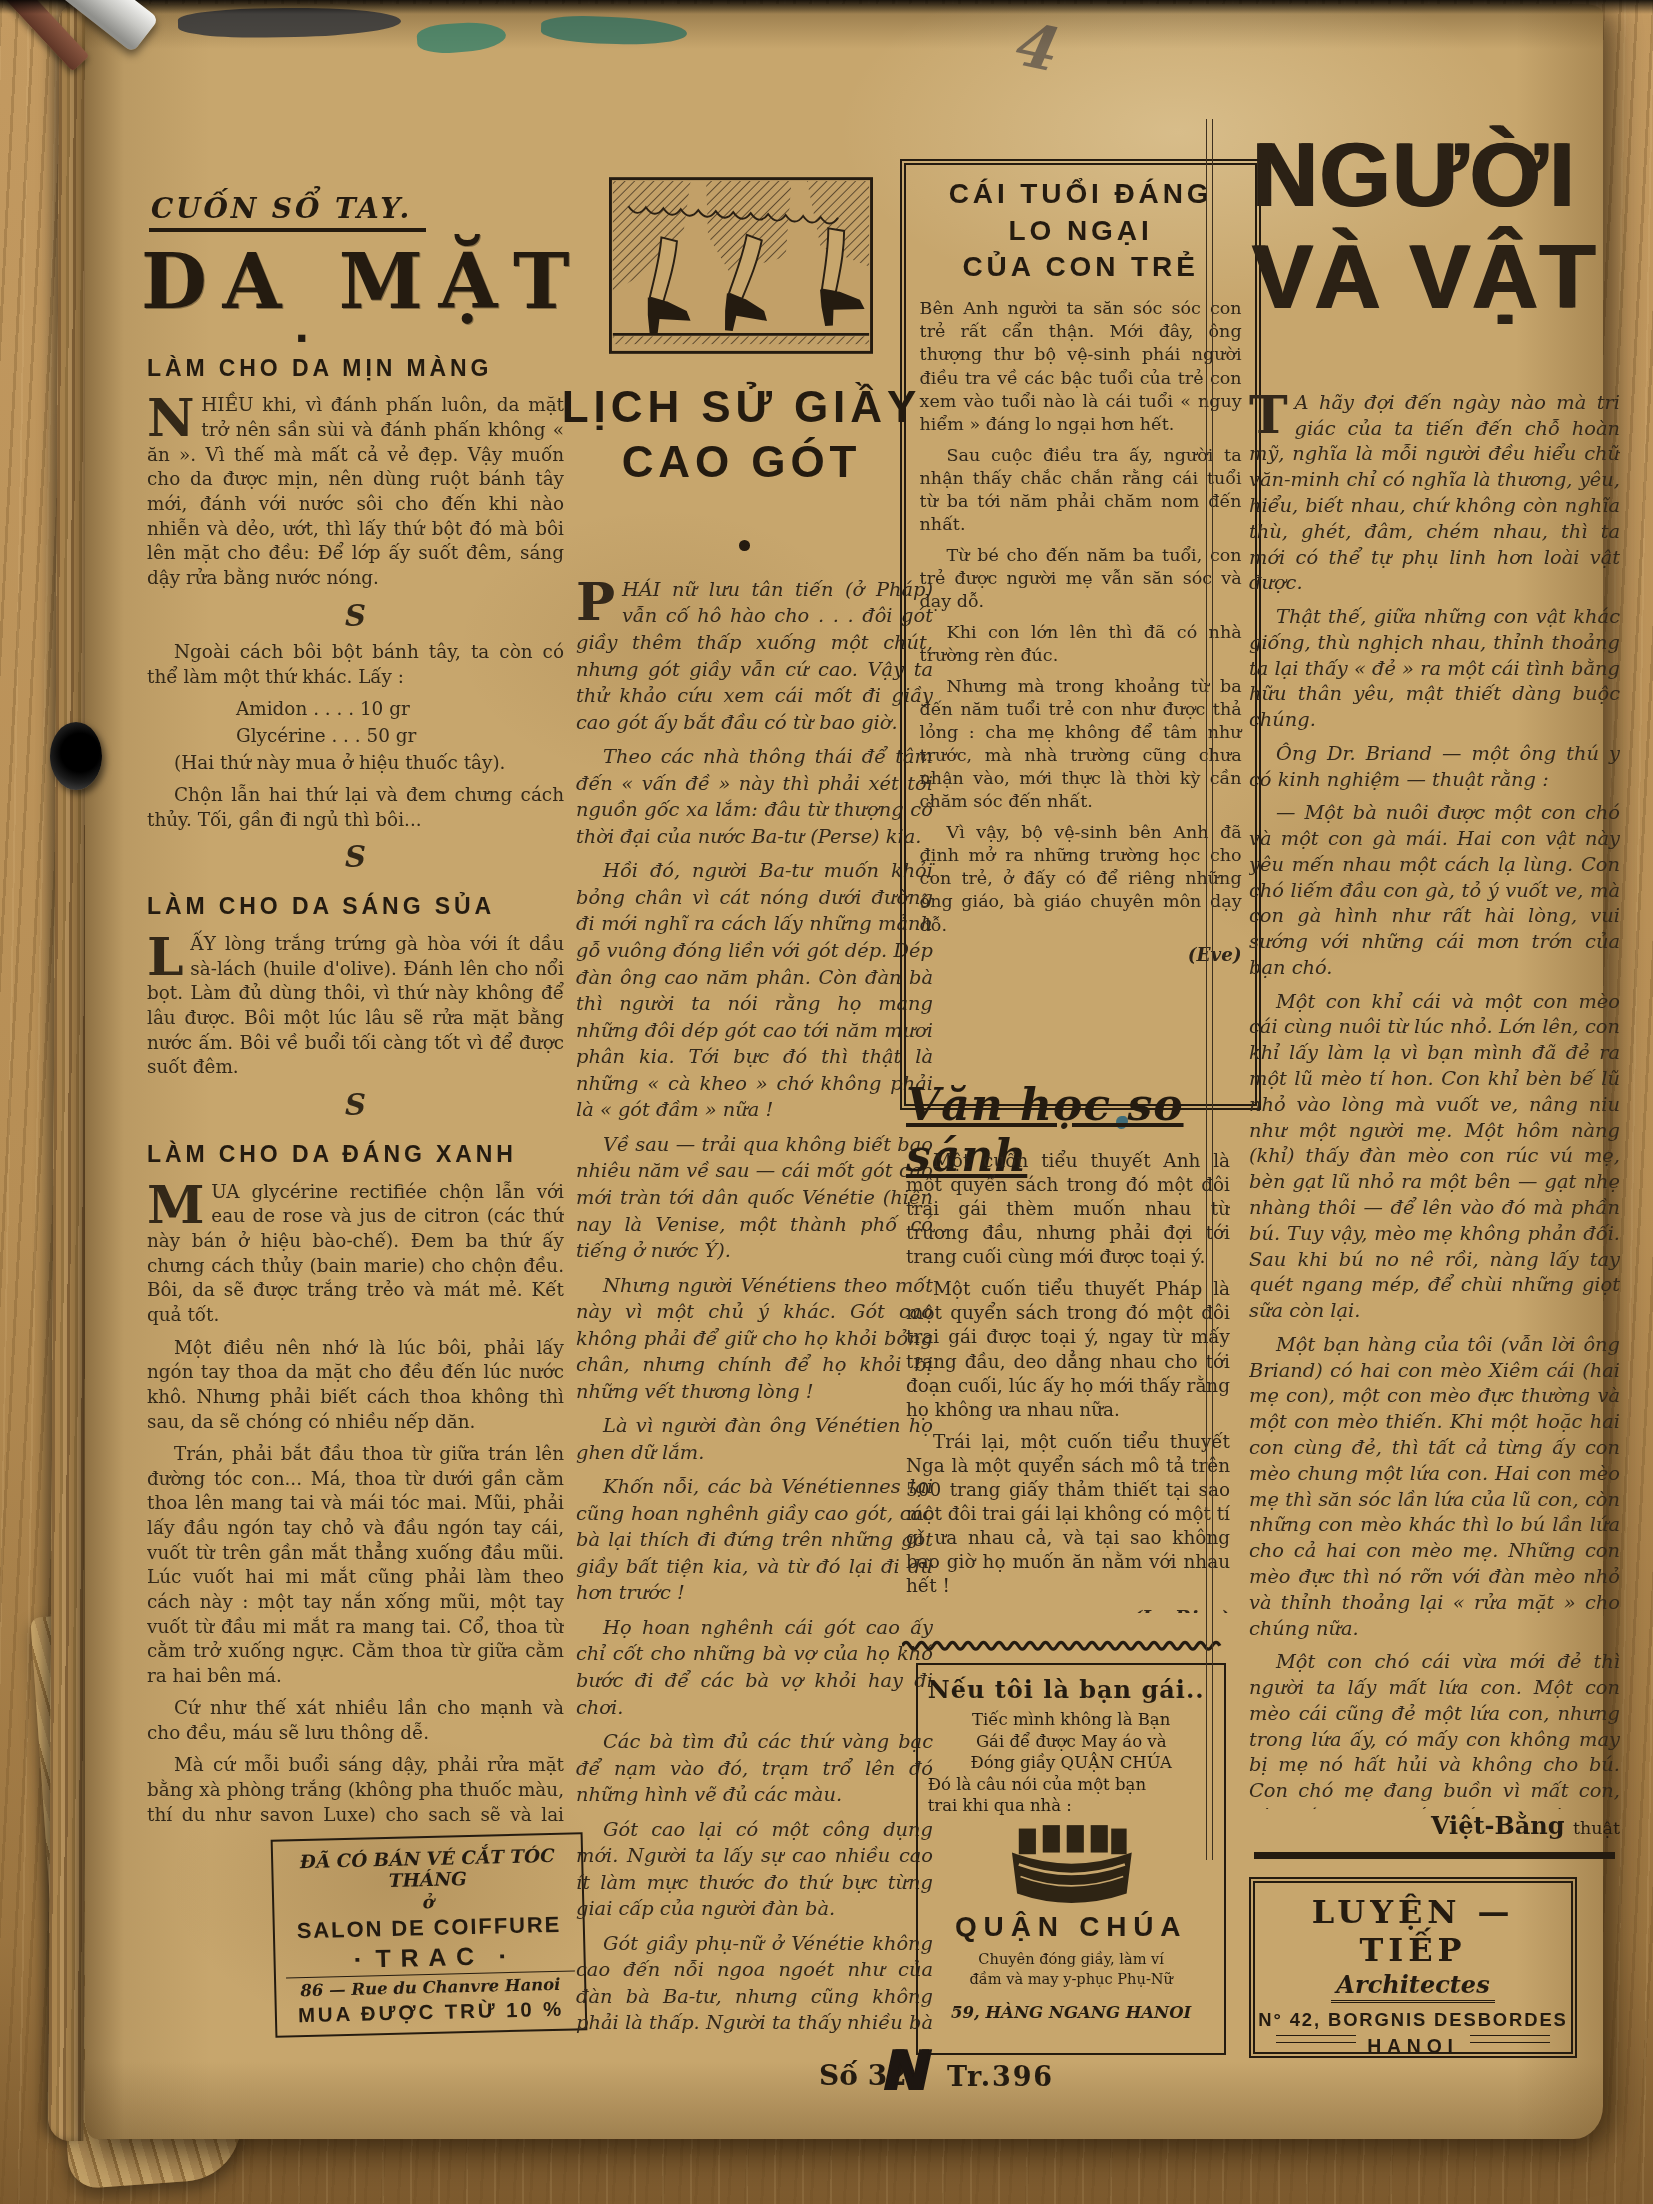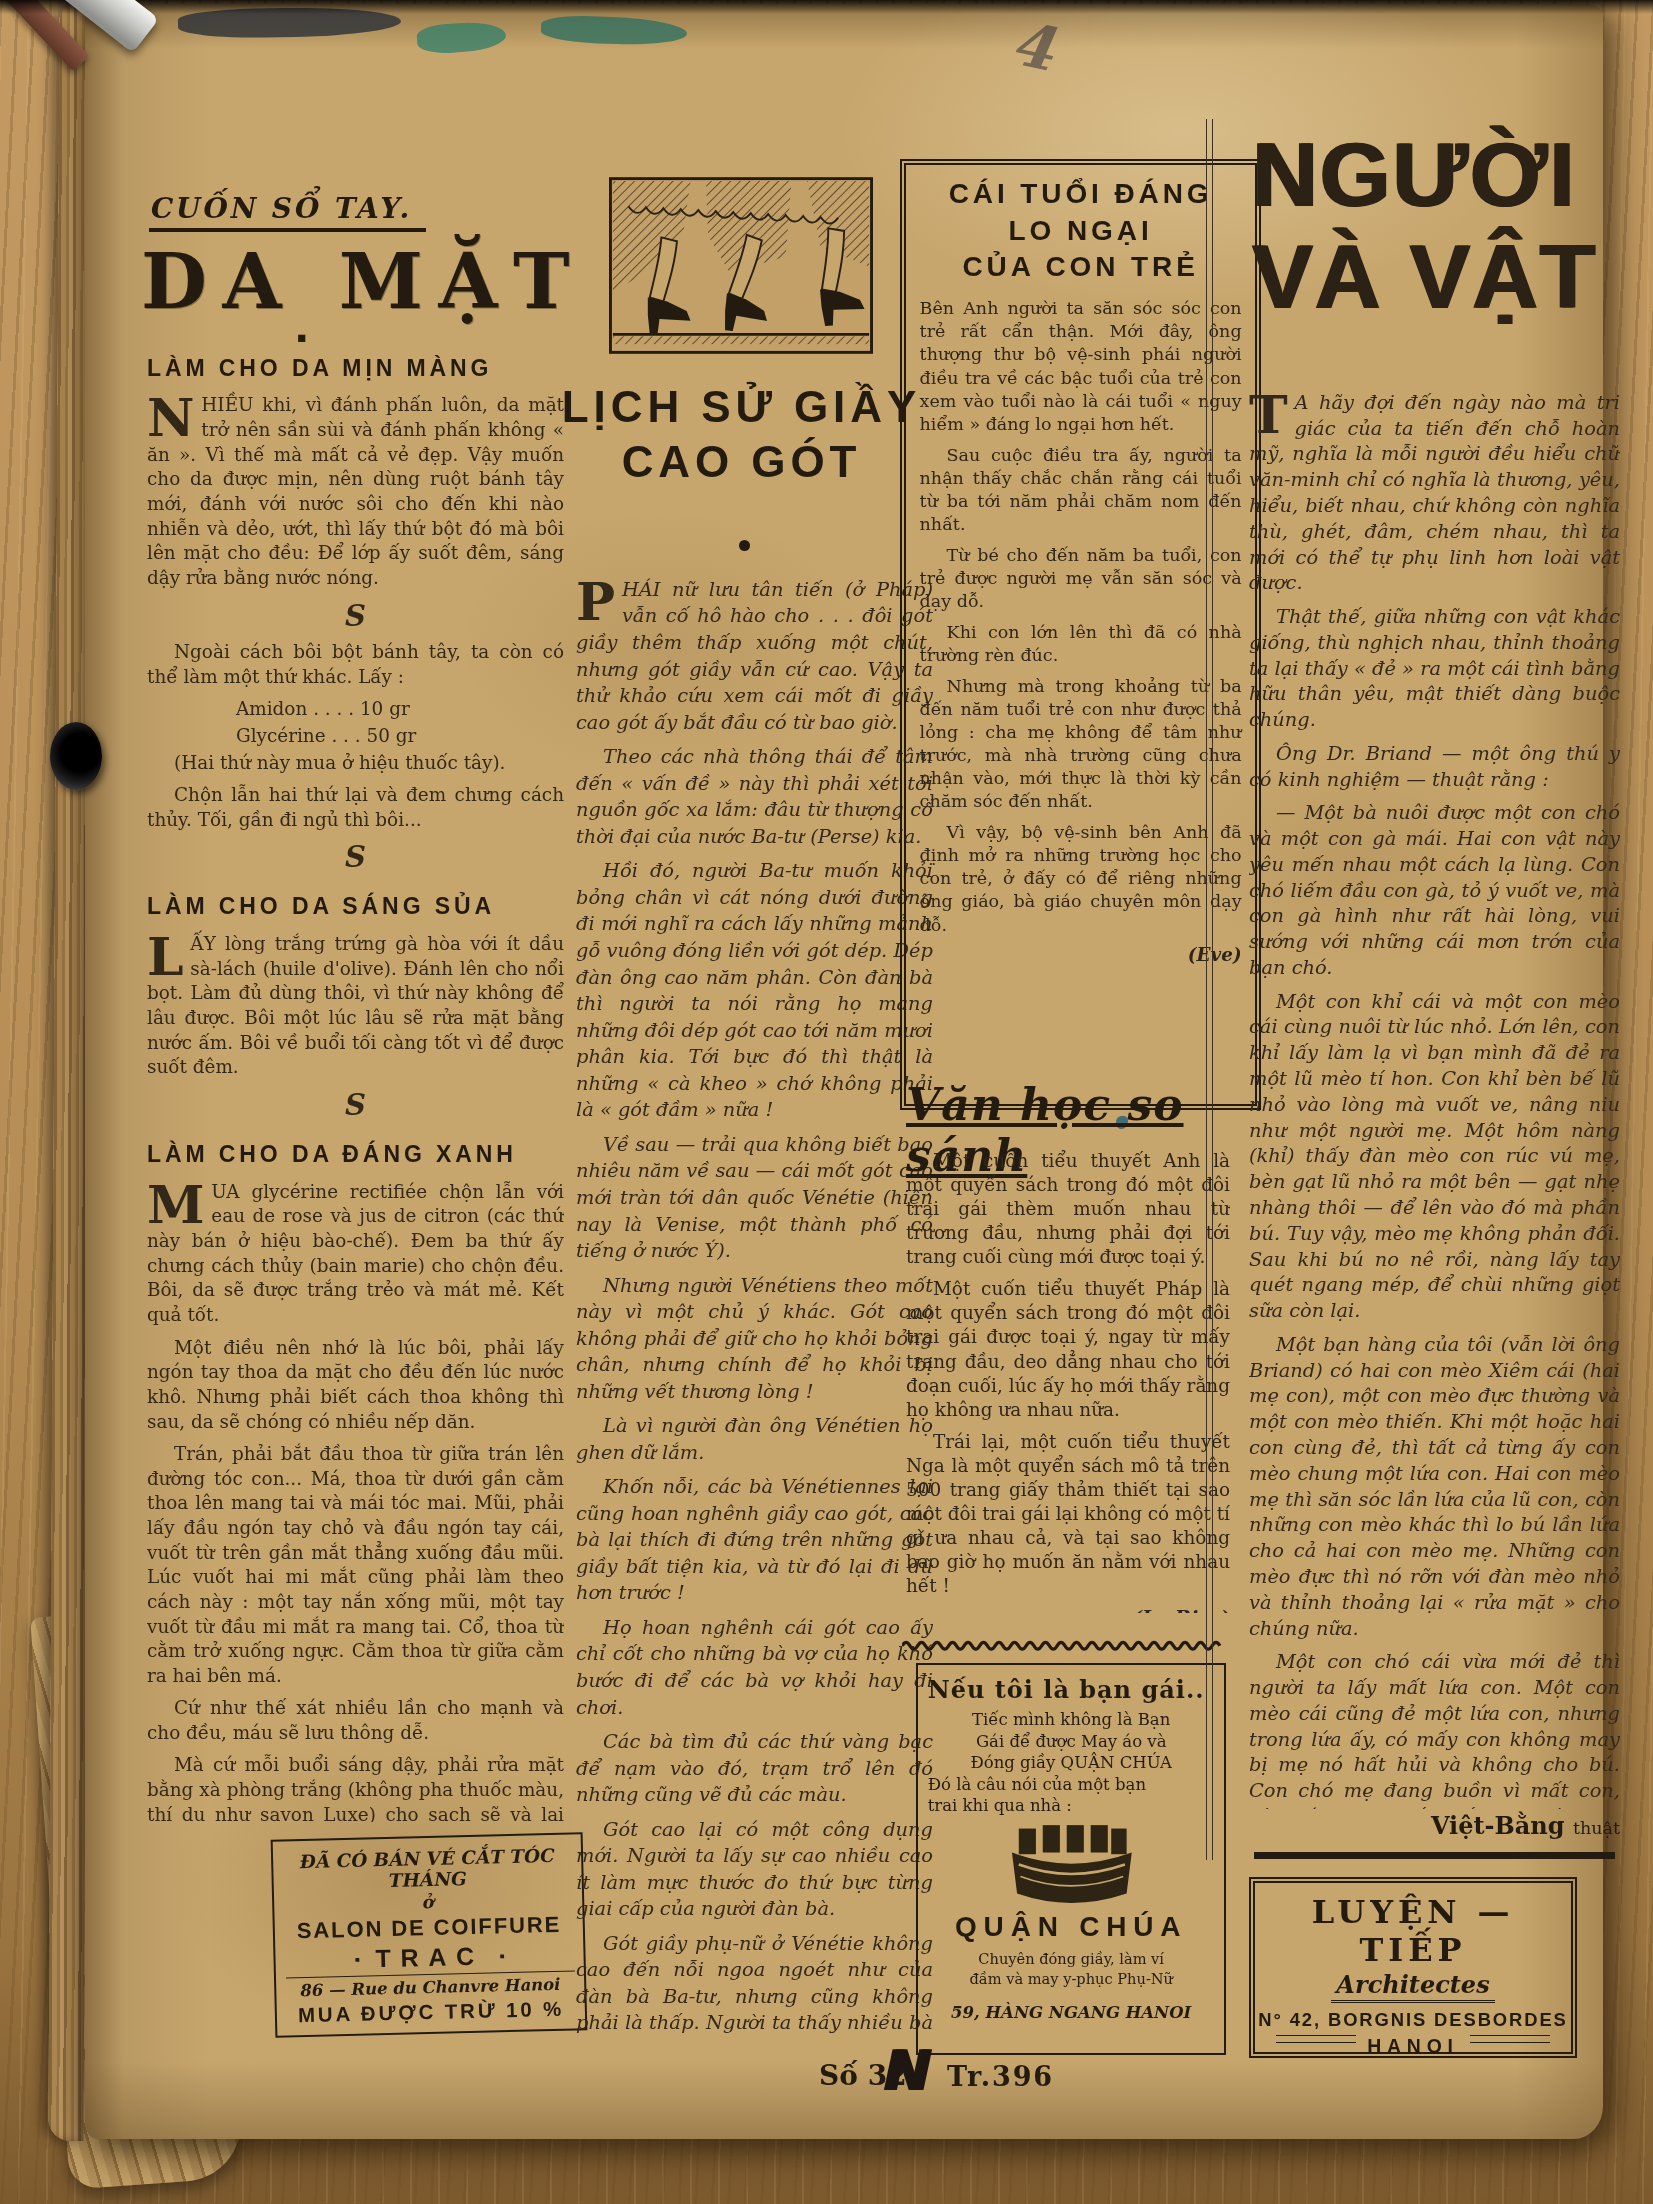--- a/index.html
+++ b/index.html
@@ -263,21 +263,21 @@
     <div class="c2dot"></div>
     <div class="col2">
       <p class="p nodent"><span class="dc">P</span><span>HÁI nữ lưu tân tiến (ở Pháp) vẫn cố hô hào cho . . . đôi gót giầy thêm thấp xuống một chút, nhưng gót giầy vẫn cứ cao. Vậy ta thử khảo cứu xem cái mốt đi giầy cao gót ấy bắt đầu có từ bao giờ.</span></p>
       <p class="p">Theo các nhà thông thái để tâm đến « vấn đề » này thì phải xét tới nguồn gốc xa lắm: đâu từ thượng cổ thời đại của nước Ba-tư (Perse) kia.</p>
       <p class="p">Hồi đó, người Ba-tư muốn khỏi bỏng chân vì cát nóng dưới đường đi mới nghĩ ra cách lấy những mảnh gỗ vuông đóng liền với gót dép. Dép đàn ông cao năm phân. Còn đàn bà thì người ta nói rằng họ mang những đôi dép gót cao tới năm mươi phân kia. Tới bực đó thì thật là những « cà kheo » chớ không phải là « gót đầm » nữa !</p>
       <p class="p">Về sau — trải qua không biết bao nhiêu năm về sau — cái mốt gót cao mới tràn tới dân quốc Vénétie (hiện nay là Venise, một thành phố có tiếng ở nước Ý).</p>
       <p class="p">Nhưng người Vénétiens theo mốt này vì một chủ ý khác. Gót cao không phải để giữ cho họ khỏi bỏng chân, nhưng chính để họ khỏi bị những vết thương lòng !</p>
       <p class="p">Là vì người đàn ông Vénétien họ ghen dữ lắm.</p>
       <p class="p">Khốn nỗi, các bà Vénétiennes lại cũng hoan nghênh giầy cao gót, các bà lại thích đi đứng trên những gót giầy bất tiện kia, và từ đó lại đi dữ hơn trước !</p>
       <p class="p">Họ hoan nghênh cái gót cao ấy chỉ cốt cho những bà vợ của họ khó bước đi để các bà vợ khỏi hay đi chơi.</p>
-      <p class="p">Các bà tìm đủ các thứ vàng bạc để nạm vào đó, trạm trổ lên đó những cũng vẽ đủ các màu.</p>
+      <p class="p">Các bà tìm đủ các thứ vàng bạc để nạm vào đó, trạm trổ lên đó những hình vẽ đủ các màu.</p>
       <p class="p">Gót cao lại có một công dụng mới. Người ta lấy sự cao nhiều cao ít làm mực thước đo thứ bực từng giai cấp của người đàn bà.</p>
       <p class="p">Gót giầy phụ-nữ ở Vénétie không cao đến nỗi ngoa ngoét như của đàn bà Ba-tư, nhưng cũng không phải là thấp. Người ta thấy nhiều bà ngất ngưởng trên những đôi gót giầy cao một cách thực nguy hiểm, những gót giầy đã làm cho các bà sải chân, trật mắt cá không biết bao nhiêu lần.</p>
 
     </div>
 
     <div class="box3">
       <div class="bh">
         <div>CÁI TUỔI ĐÁNG</div>
         <div>LO NGẠI</div>
         <div>CỦA CON TRẺ</div>

